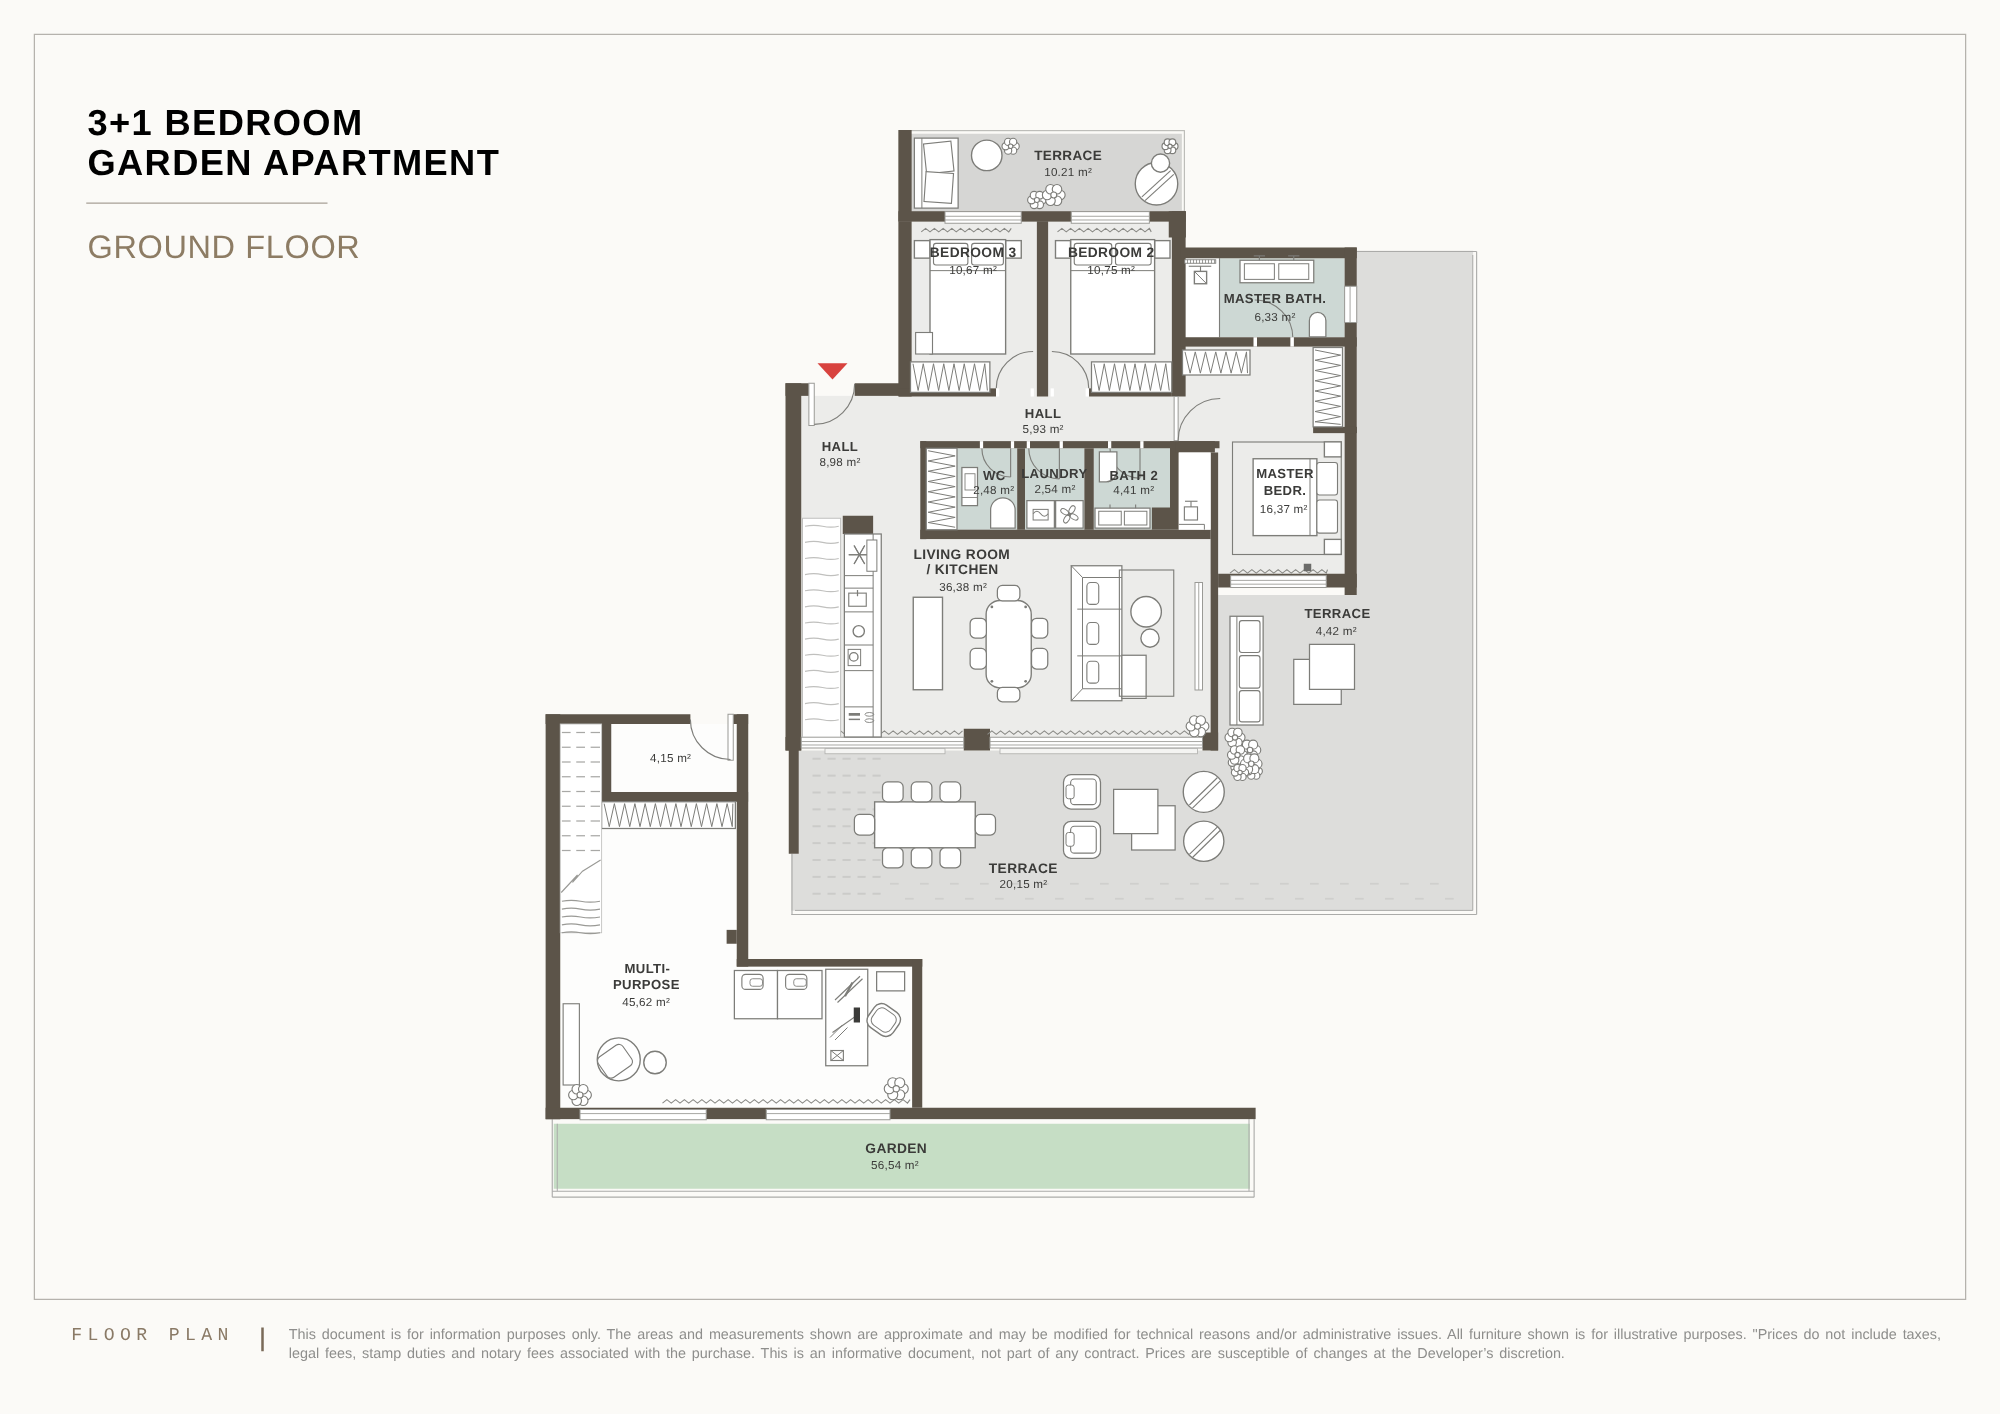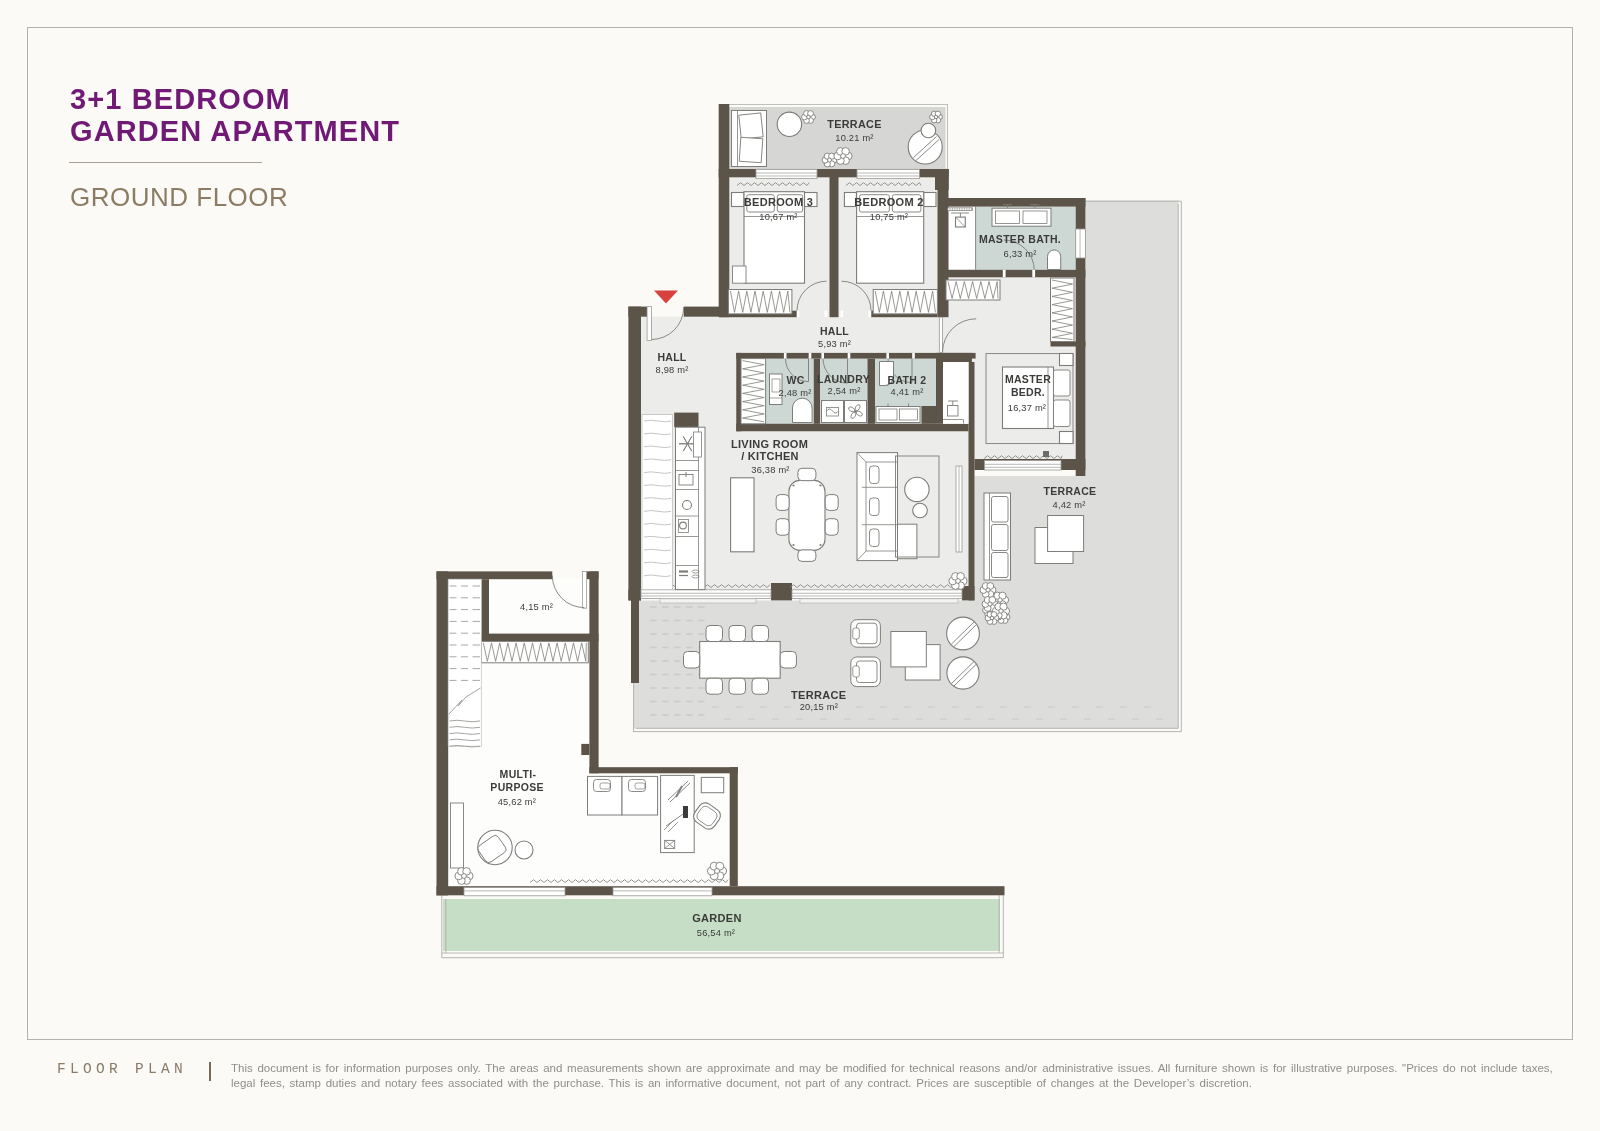--- a/index.html
+++ b/index.html
@@ -6,21 +6,21 @@
 body{width:1600px;height:1131px;position:relative;background:#FBFAF7;
      font-family:"Liberation Sans",sans-serif;overflow:hidden;}
 .abs{position:absolute;}
 </style>
 </head>
 <body>
 
 <div class="abs" style="left:27px;top:27px;width:1544px;height:1011px;border:1px solid #B5B2AD;"></div>
 
 <div class="abs" style="left:70px;top:84px;font-size:29px;line-height:31.5px;font-weight:700;
-     letter-spacing:1.1px;color:#701a75;">3+1 BEDROOM<br>GARDEN APARTMENT</div>
+     letter-spacing:1.1px;color:#000000;">3+1 BEDROOM<br>GARDEN APARTMENT</div>
 
 <div class="abs" style="left:69px;top:162px;width:193px;height:1px;background:#A8A097;"></div>
 
 <div class="abs" style="left:70px;top:182px;font-size:26px;letter-spacing:0.5px;color:#8D7C64;">GROUND FLOOR</div>
 
 <svg class="abs" style="left:0;top:0;" width="1600" height="1131" viewBox="0 0 1600 1131">
 
 <g>
       <rect x="641" y="316.7" width="327.5" height="273.7" fill="#ECECEA"></rect>
       <rect x="719" y="177" width="228.5" height="140" fill="#ECECEA"></rect>

